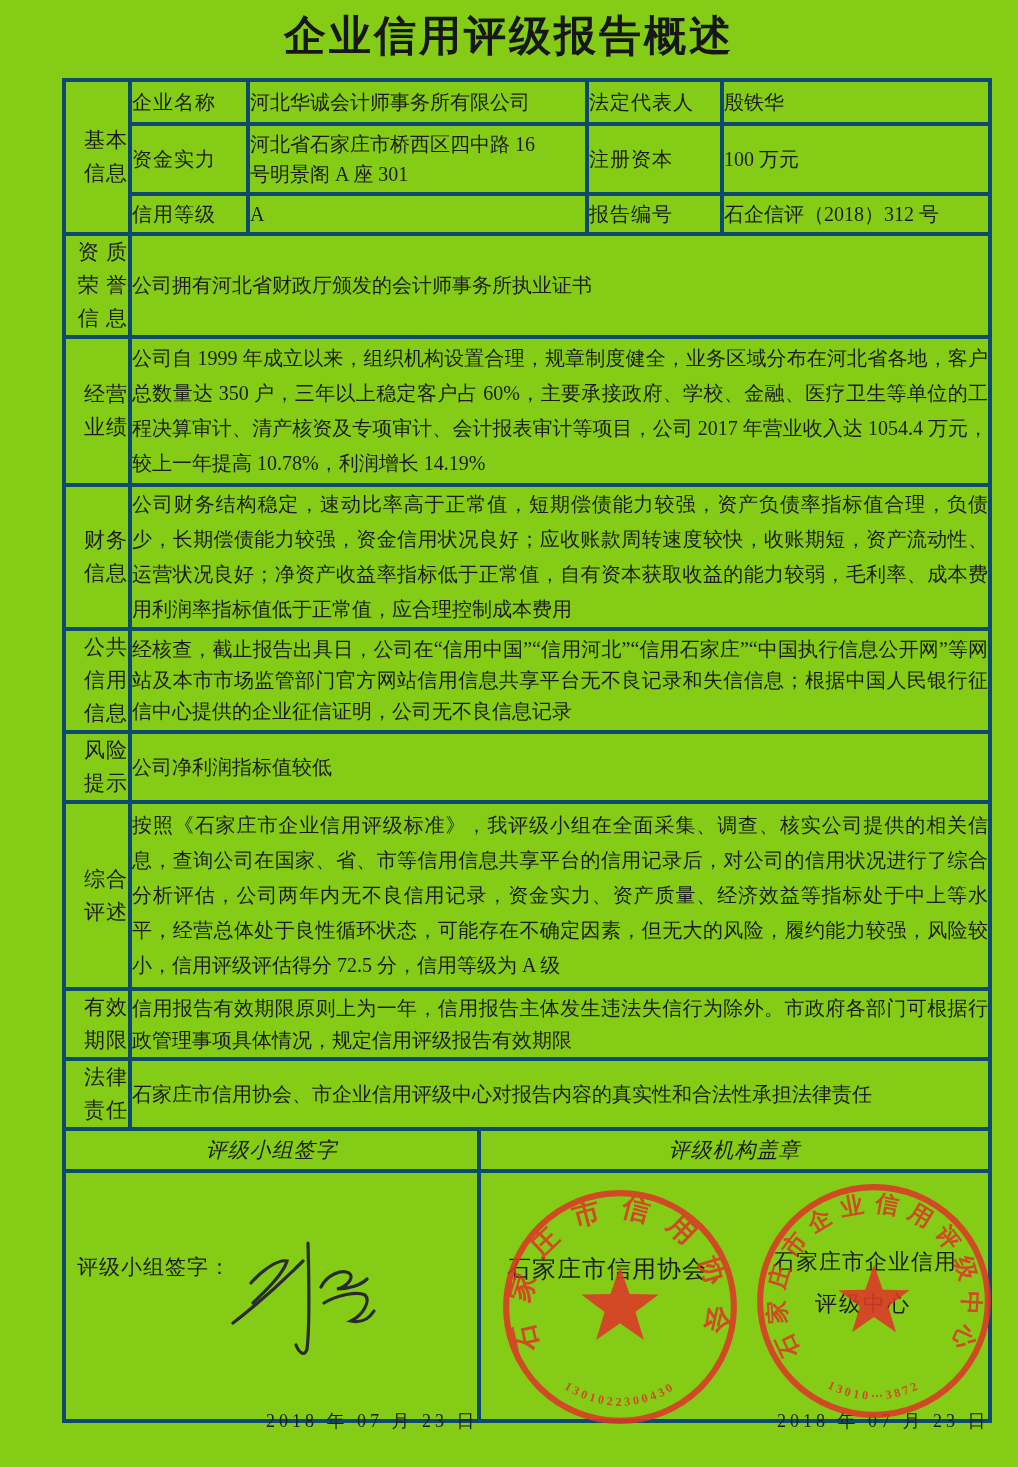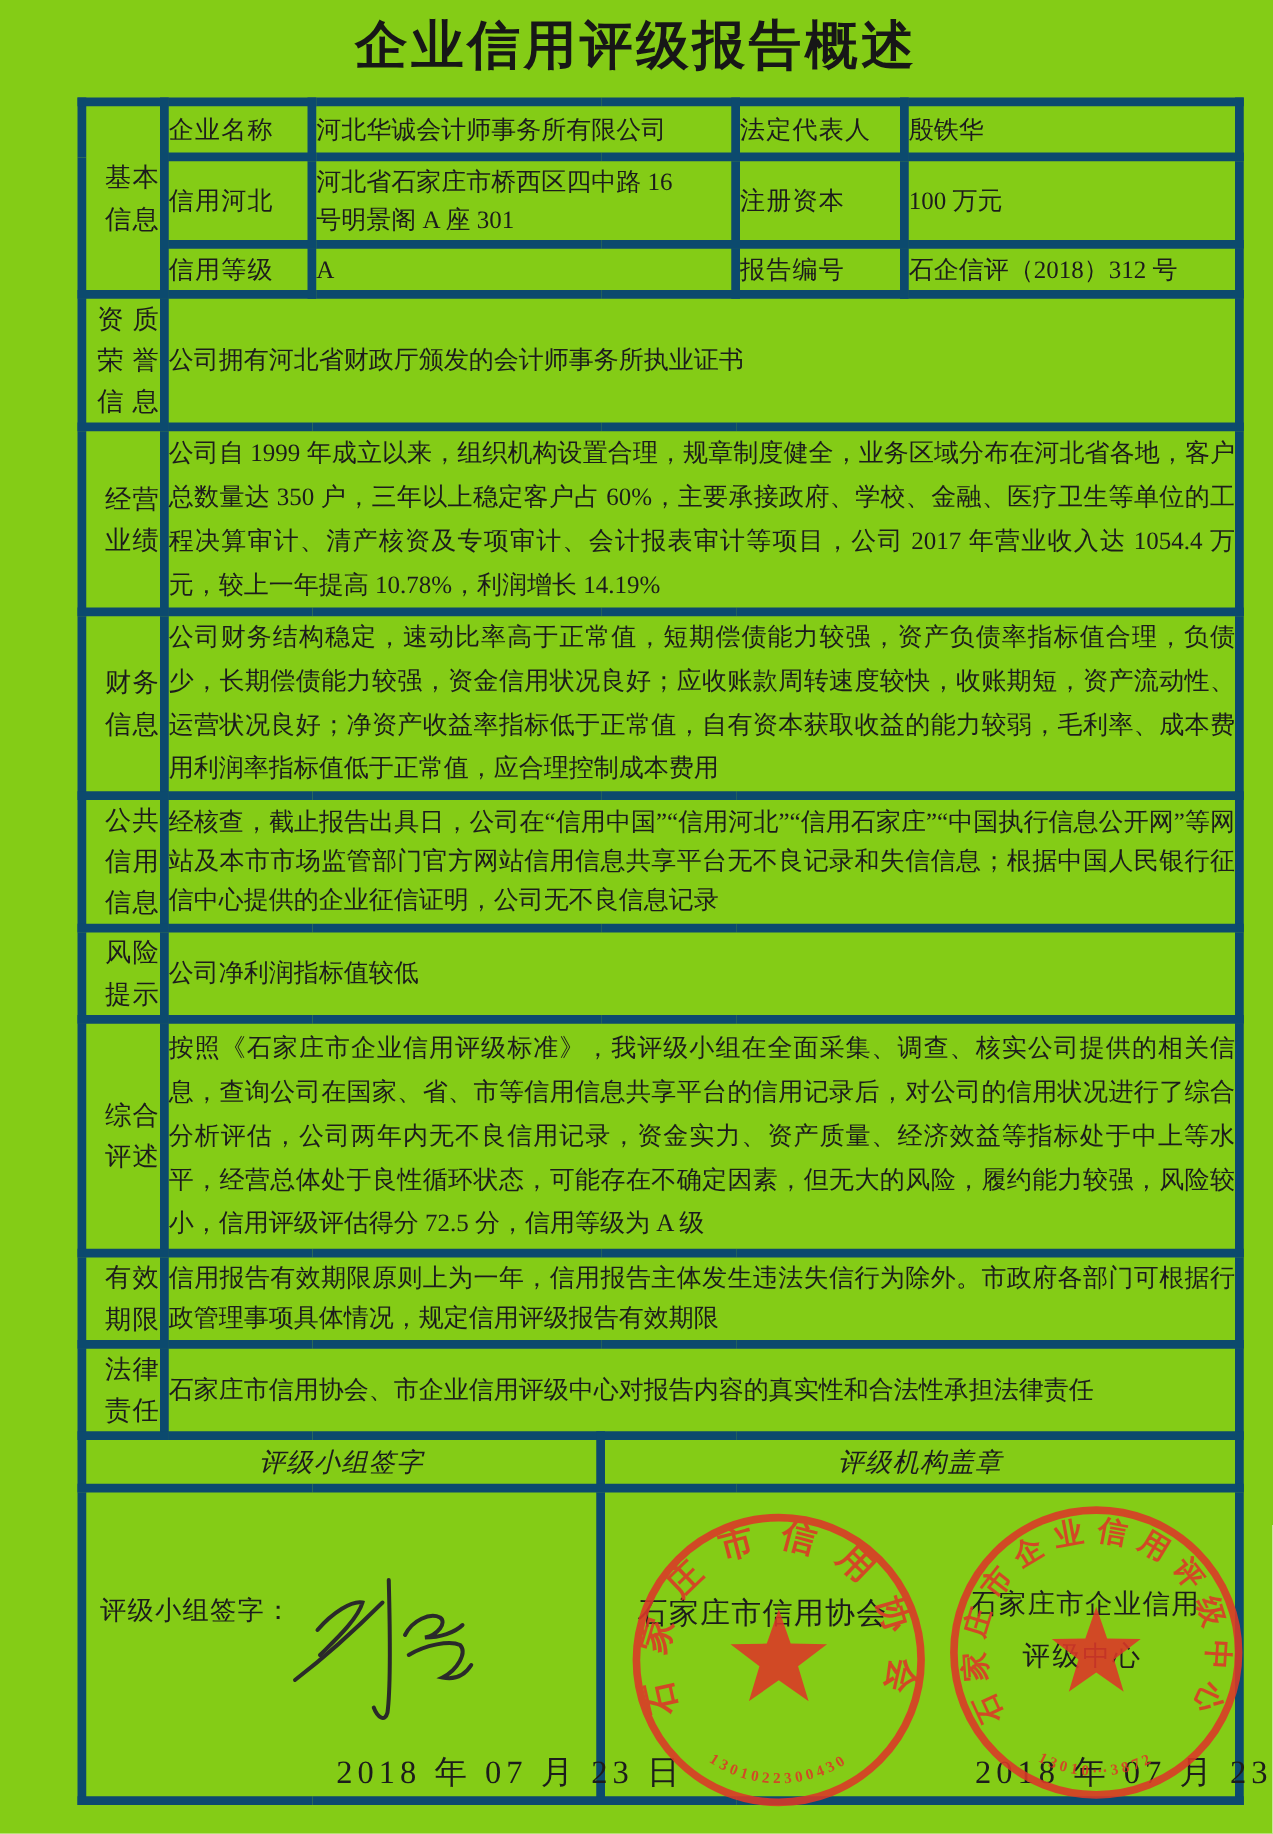--- a/index.html
+++ b/index.html
@@ -17,21 +17,21 @@
     font-size:42px;font-weight:bold;letter-spacing:3px;
     color:#171717;
   }
   table.report{
     position:absolute;left:62px;top:78px;
     width:926px;
     border-collapse:collapse;table-layout:fixed;
     font-size:20px;
   }
   table.report td{
-    border:7px solid #0c4a6e;
+    border:4px solid #0c4a6e;
     vertical-align:middle;
     padding:0;
     overflow:visible;
   }
   td.sec-label{
     text-align:right;
     white-space:pre-line;
     font-size:21px;line-height:33px;
     letter-spacing:1px;
   }
@@ -41,21 +41,21 @@
     padding:6px 13px;
     text-align:justify;
     line-height:35px;
   }
   td.para.lh31{line-height:31px;margin-left:36px;}
   td.para.lh32{line-height:32px;font-family:Liberation Serif, serif;}
   td.center-head{text-align:center;font-size:21px;letter-spacing:1px;font-style:italic;}
   td.sign-cell{position:relative;}
   .sign-label{position:absolute;left:11px;top:80px;font-size:21px;letter-spacing:1px;}
   .signature-svg{position:absolute;left:163px;top:58px;}
-  .date-text{position:absolute;font-size:26px;letter-spacing:4px;white-space:nowrap;}
+  .date-text{position:absolute;font-size:18px;letter-spacing:4px;white-space:nowrap;margin-top:30px;}
   .date-left{left:200px;top:206px;}
   .date-right{left:296px;top:206px;}
   .org1-text{position:absolute;left:26px;top:80px;font-size:24px;letter-spacing:1px;white-space:nowrap;}
   .org2-line1{position:absolute;left:292px;top:74px;font-size:22px;letter-spacing:1px;white-space:nowrap;}
   .org2-line2{position:absolute;left:334px;top:116px;font-size:22px;letter-spacing:2px;white-space:nowrap;}
   .stamp{position:absolute;opacity:0.88;}
   .stamp text{font-family:"Liberation Serif","DejaVu Serif",serif;}
 </style>
 </head>
 <body>
@@ -77,21 +77,21 @@
     <tbody>
         <tr style="height:44px">
       <td class="sec-label" rowspan="3">基本
 信息</td>
       <td class="fname">企业名称</td>
       <td class="fval" colspan="2">河北华诚会计师事务所有限公司</td>
       <td class="fname">法定代表人</td>
       <td class="fval">殷铁华</td>
     </tr>
     <tr style="height:70px">
-      <td class="fname">信用河北</td>
+      <td class="fname">资金实力</td>
       <td class="fval" colspan="2">河北省石家庄市桥西区四中路 16
 号明景阁 A 座 301</td>
       <td class="fname">注册资本</td>
       <td class="fval">100 万元</td>
     </tr>
     <tr style="height:40px">
       <td class="fname">信用等级</td>
       <td class="fval" colspan="2">A</td>
       <td class="fname">报告编号</td>
       <td class="fval">石企信评（2018）312 号</td>

